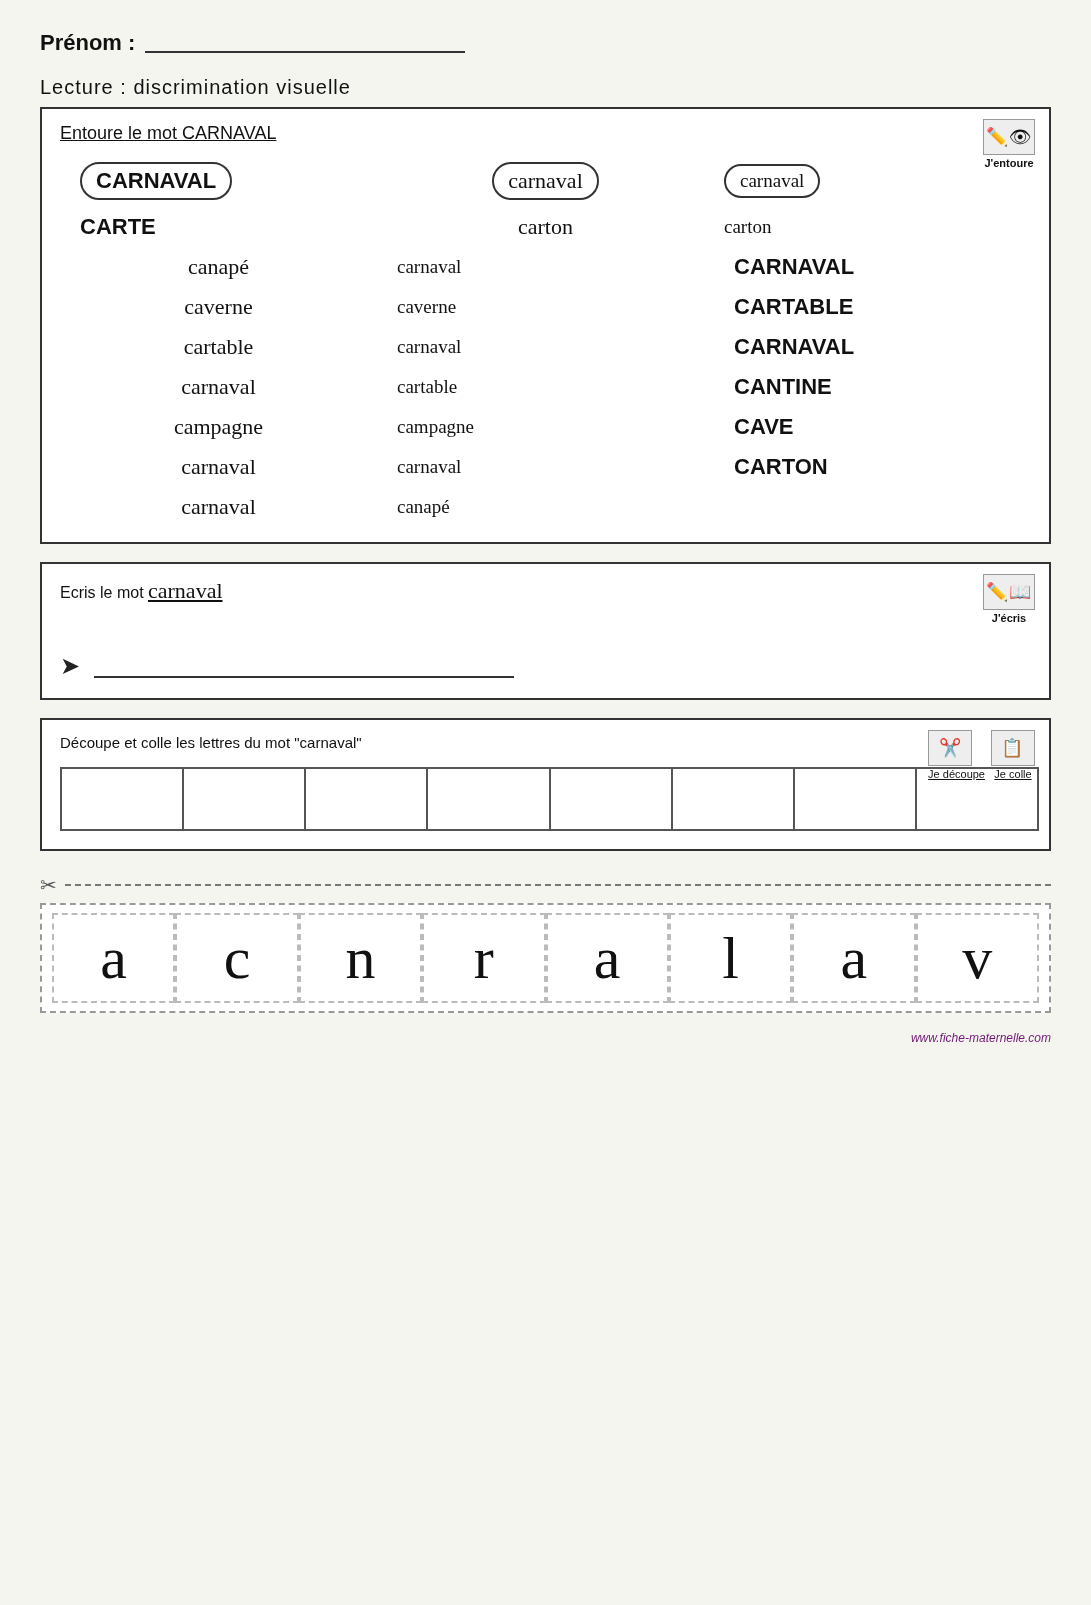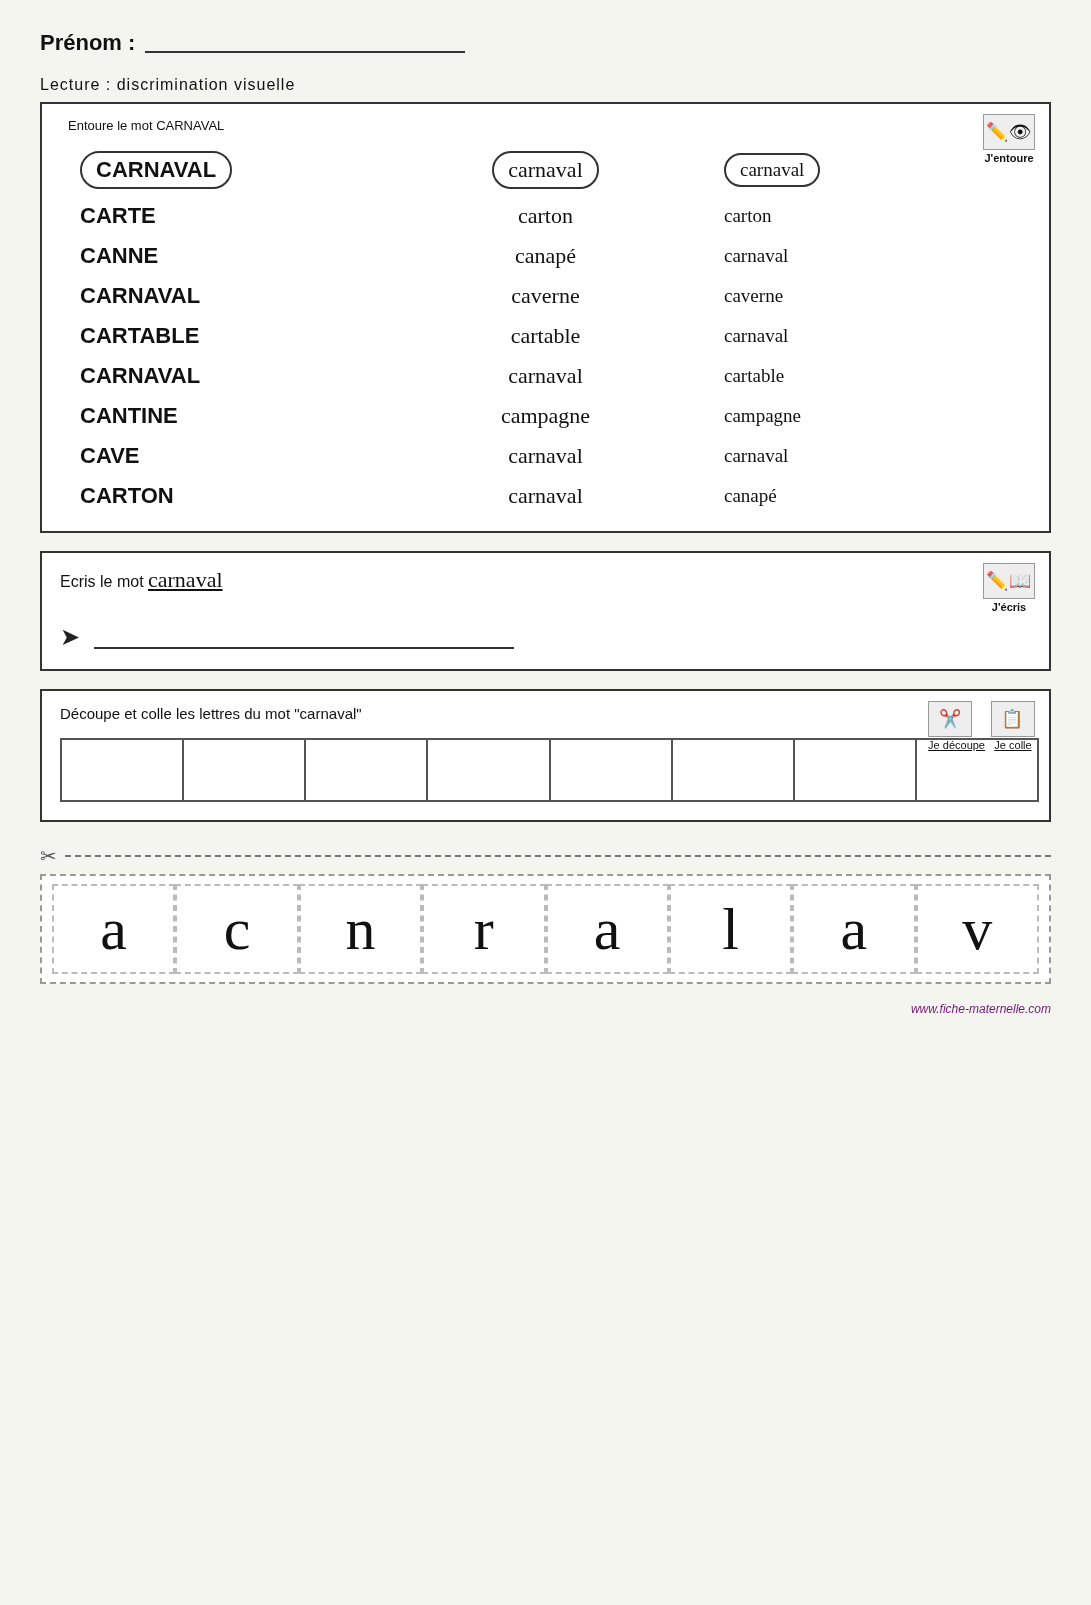--- a/index.html
+++ b/index.html
@@ -25,38 +25,38 @@
     }
     .prenom-underline {
       border-bottom: 2px solid #333;
       flex: 1;
       margin-left: 10px;
       max-width: 320px;
       height: 20px;
     }
 
     .section-title {
-      font-size: 16px;
+      font-size: 20px;
       margin-bottom: 8px;
       letter-spacing: 1px;
     }
 
     
     .section-box {
       border: 2px solid #333;
       padding: 14px 18px 18px 18px;
       margin-bottom: 18px;
       background: #fff;
       position: relative;
     }
 
     .section-box .instruction {
-      font-size: 13px;
+      font-size: 18px;
       margin-bottom: 14px;
-      margin-left: 8px;
+      text-decoration: underline;
     }
 
     .icon-badge {
       position: absolute;
       top: 10px;
       right: 14px;
       text-align: center;
       font-size: 11px;
     }
     .icon-badge .icon-img {
@@ -132,21 +132,21 @@
       border: 2px solid #333;
       padding: 14px 18px 18px 18px;
       margin-bottom: 18px;
       background: #fff;
       position: relative;
       min-height: 120px;
     }
 
     .ecris-instruction {
       font-size: 16px;
-      margin-bottom: 30px;
+      margin-bottom: 48px;
     }
     .ecris-instruction u {
       font-family: 'Brush Script MT', cursive;
       font-size: 22px;
     }
 
     .ecris-line-row {
       display: flex;
       align-items: center;
       margin-top: 10px;
@@ -291,21 +291,20 @@
   <div class="words-grid">
 
     <div class="word-cell bold-caps"><span class="word-circled">CARNAVAL</span></div>
     <div class="word-cell cursive"><span class="word-circled cursive-circle">carnaval</span></div>
     <div class="word-cell serif-word"><span class="word-circled serif-circle">carnaval</span></div>
 
     <div class="word-cell bold-caps">CARTE</div>
     <div class="word-cell cursive">carton</div>
     <div class="word-cell serif-word">carton</div>
 
-    <div class="word-cell bold-caps">CANNE</div>
     <div class="word-cell cursive">canapé</div>
     <div class="word-cell serif-word">carnaval</div>
 
     <div class="word-cell bold-caps">CARNAVAL</div>
     <div class="word-cell cursive">caverne</div>
     <div class="word-cell serif-word">caverne</div>
 
     <div class="word-cell bold-caps">CARTABLE</div>
     <div class="word-cell cursive">cartable</div>
     <div class="word-cell serif-word">carnaval</div>

